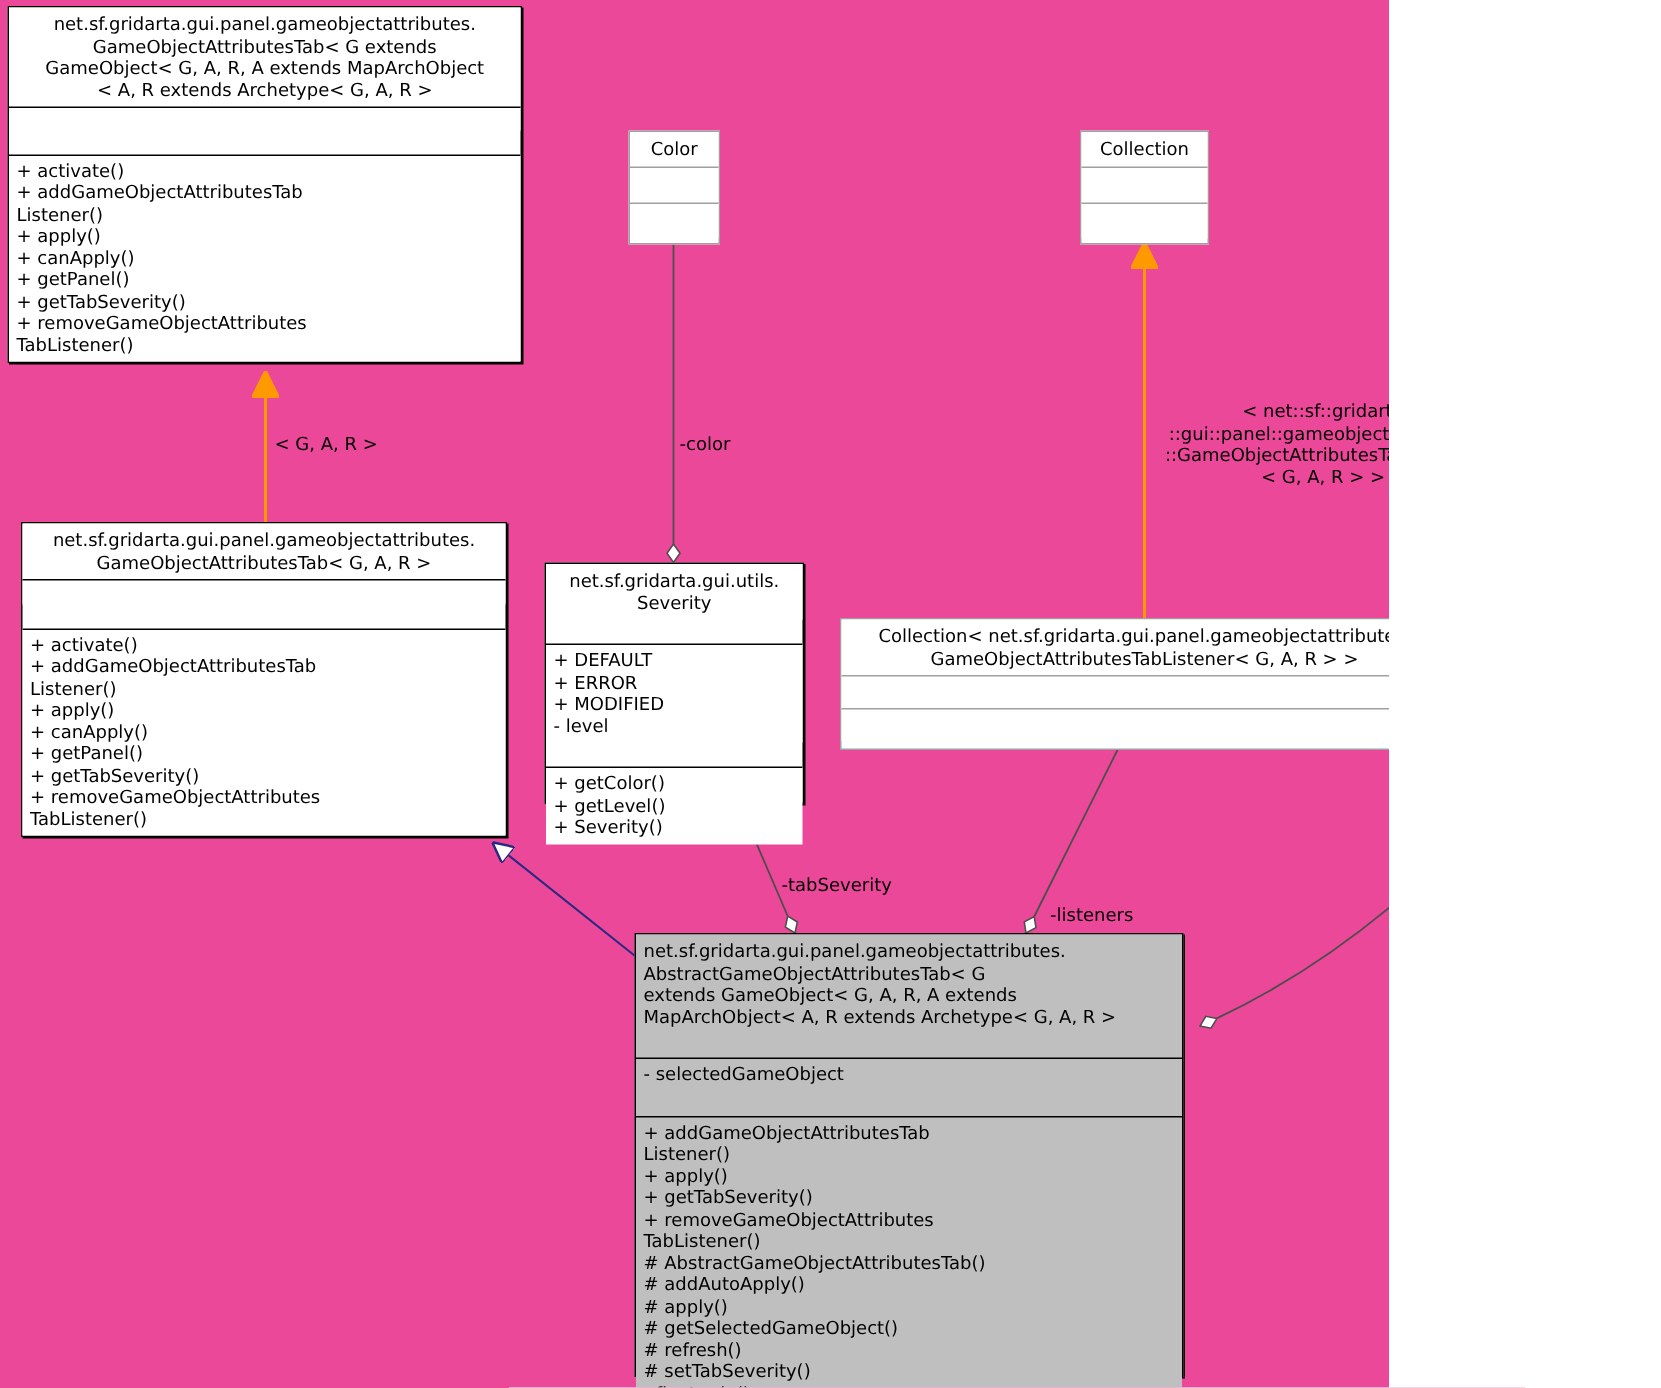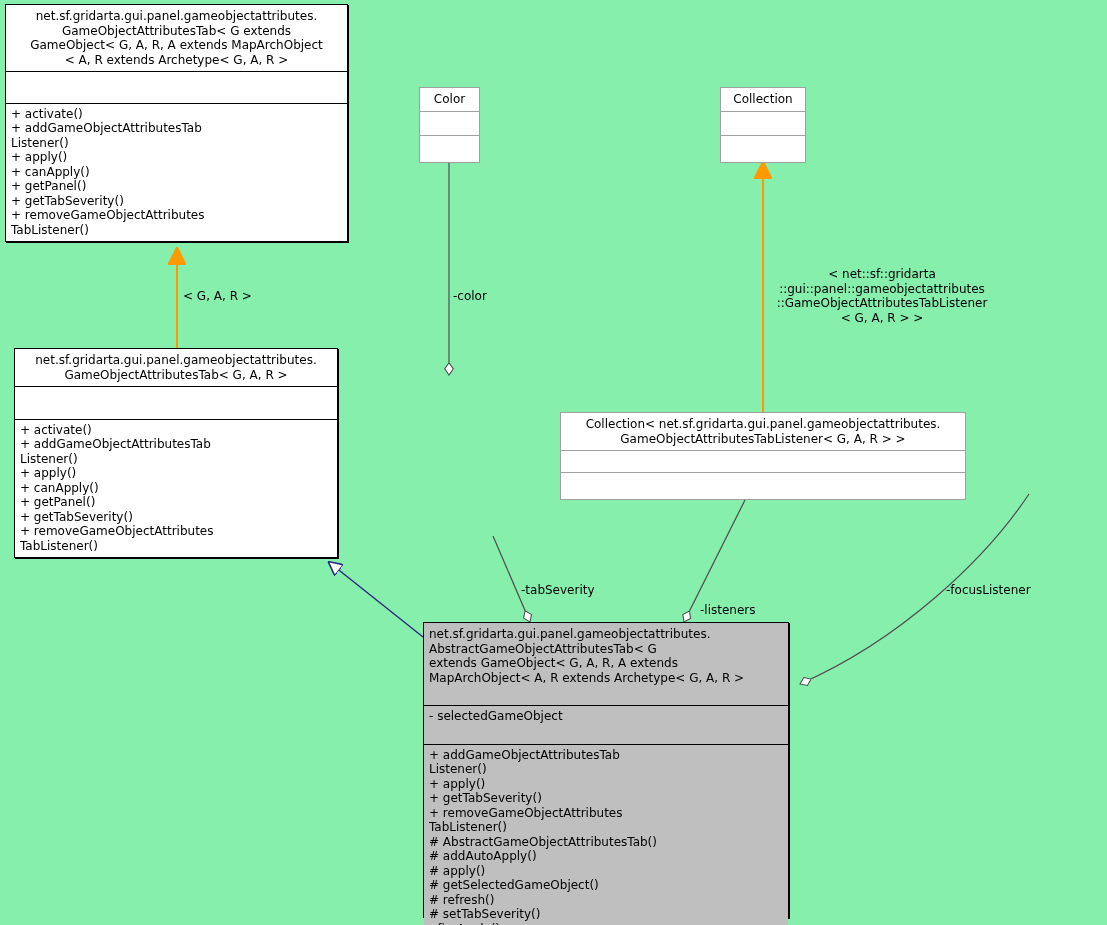--- a/index.html
+++ b/index.html
@@ -7,23 +7,23 @@
     margin: 0;
     padding: 0;
     background: #ffffff;
   }
   body {
     font-family: "DejaVu Sans", "Liberation Sans", sans-serif;
     color: #000000;
   }
   #canvas {
     position: relative;
-    width: 1107px;
+    width: 926px;
     height: 925px;
-    background: #86efac;
+    background: #ec4899;
     overflow: hidden;
   }
   svg.edges {
     position: absolute;
     left: 0;
     top: 0;
     width: 1107px;
     height: 925px;
     pointer-events: none;
   }
@@ -174,20 +174,31 @@
     <div class="sec" style="height:24px;"></div>
     <div class="sec" style="height:24px;"></div>
   </div>
 
   <div class="uml-box light" style="left:720px; top:87px; width:86px; height:76px;">
     <div class="sec title">Collection</div>
     <div class="sec" style="height:24px;"></div>
     <div class="sec" style="height:24px;"></div>
   </div>
 
+  <div class="uml-box strong" style="left:363px; top:375px; width:173px; height:161px;">
+    <div class="sec title">net.sf.gridarta.gui.utils.
+Severity</div>
+    <div class="sec members">+ DEFAULT
++ ERROR
++ MODIFIED
+- level</div>
+    <div class="sec members" style="flex:0 0 auto;">+ getColor()
++ getLevel()
++ Severity()</div>
+  </div>
 
   <div class="uml-box light" style="left:560px; top:412px; width:406px; height:88px;">
     <div class="sec title">Collection&lt; net.sf.gridarta.gui.panel.gameobjectattributes.
 GameObjectAttributesTabListener&lt; G, A, R &gt; &gt;</div>
     <div class="sec" style="height:22px;"></div>
     <div class="sec" style="height:22px;"></div>
   </div>
 
 
   <div class="uml-box strong filled" style="left:423px; top:622px; width:366px; height:296px;">

